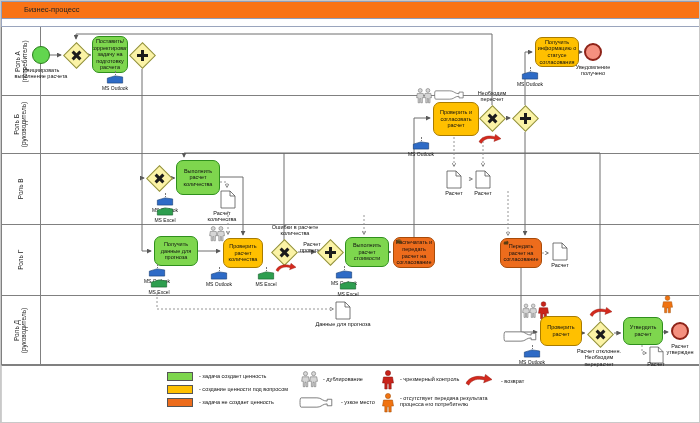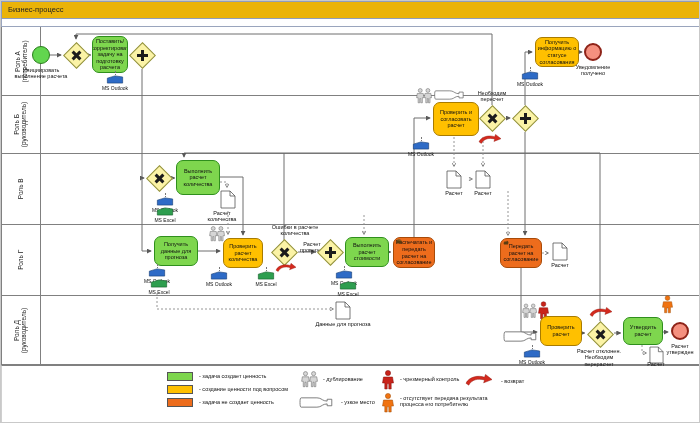--- a/index.html
+++ b/index.html
@@ -1,21 +1,21 @@
 <!DOCTYPE html>
 <html><head>
 <meta charset="utf-8">
 <style>
   html,body{margin:0;padding:0;background:#fff;}
   #stage{position:relative;width:700px;height:423px;background:#fff;overflow:hidden;
          font-family:"Liberation Sans",sans-serif;color:#111;border:1px solid #c9c9c9;box-sizing:border-box;}
   .abs{position:absolute;}
   
-  .pool-title{left:0;top:0;width:699px;height:18px;background:#eab308;border:1px solid #8f9dbb;
-              box-sizing:border-box;font-size:7.5px;line-height:16px;padding-left:6px;color:#222;}
+  .pool-title{left:0;top:0;width:699px;height:18px;background:#f97316;border:1px solid #8f9dbb;
+              box-sizing:border-box;font-size:7.5px;line-height:16px;padding-left:22px;color:#222;}
   .pool-spacer{left:0;top:18px;width:699px;height:8px;background:#fff;border:1px solid #9aa5bd;border-top:none;box-sizing:border-box;}
   .lane{left:0;width:699px;border:1px solid #808080;border-top:none;box-sizing:border-box;background:#fff;}
   .lane-label{left:0;top:0;bottom:0;width:38px;border-right:1px solid #808080;display:flex;align-items:center;justify-content:center;}
   .lane-label span{transform:rotate(-90deg);white-space:pre-line;text-align:center;font-size:6.5px;line-height:1.15;color:#222;width:120px;}
   
   .task{position:absolute;border-radius:7px;border:1px solid;display:flex;align-items:center;justify-content:center;
         text-align:center;font-size:5.5px;line-height:1.2;padding:1px;box-sizing:border-box;overflow:hidden;}
   .task.green{background:#7ed64e;border-color:#2f8f1d;}
   .task.amber{background:#ffc000;border-color:#a87b00;}
   .task.orange{background:#ed6c1c;border-color:#a84a08;}

